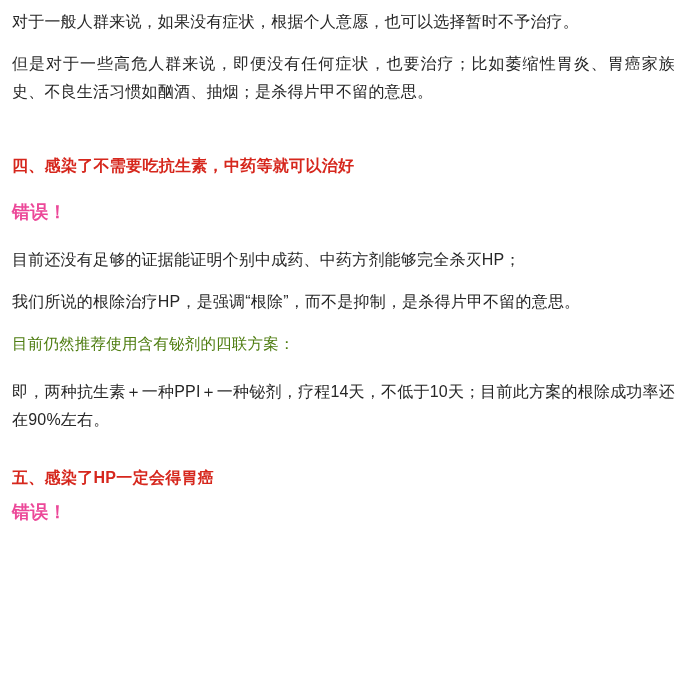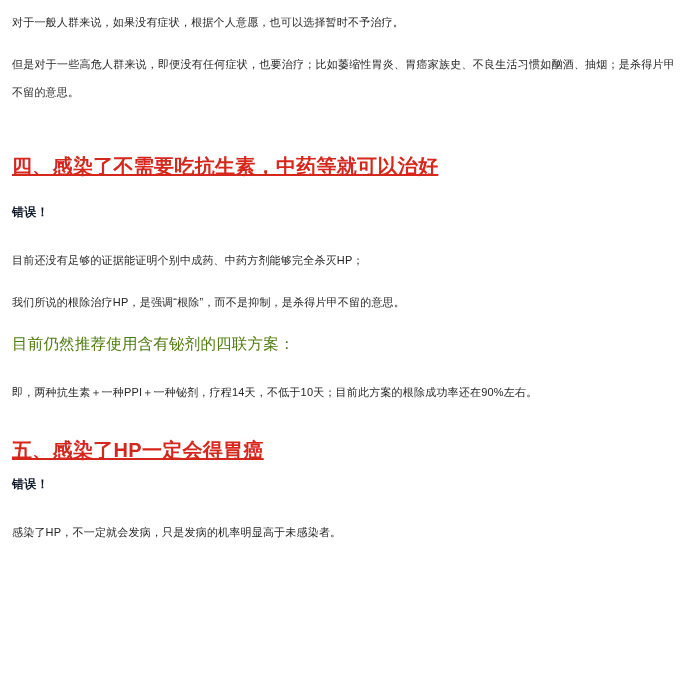--- a/index.html
+++ b/index.html
@@ -13,48 +13,47 @@
     font-family: "Liberation Sans", sans-serif;
     color: #1a1a1a;
     -webkit-font-smoothing: antialiased;
   }
   .article {
     box-sizing: border-box;
     width: 687px;
     padding: 8px 12px 0 12px;
   }
   .para {
-    font-size: 11px;
+    font-size: 16px;
     line-height: 28px;
     color: #262626;
     margin: 0 0 14px 0;
     letter-spacing: 0.2px;
     text-align: justify;
   }
   .para.tight {
     margin-bottom: 10px;
   }
   .heading {
-    font-size: 20px;
+    font-size: 16px;
     line-height: 28px;
     font-weight: bold;
     color: #d6271d;
     margin: 26px 0 18px 0;
     letter-spacing: 0.3px;
-    text-decoration: underline;
   }
   .heading.second {
     margin-top: 30px;
     margin-bottom: 6px;
   }
   .alert {
-    font-size: 12px;
+    font-size: 18px;
     line-height: 28px;
     font-weight: bold;
-    color: #0f172a;
+    color: #ec4899;
     margin: 0 0 20px 0;
     letter-spacing: 0.3px;
   }
   .strong-para {
     font-size: 15.5px;
     line-height: 28px;
     font-weight: normal;
     color: #4d7c0f;
     margin: 0 0 20px 0;
     letter-spacing: 0.2px;
@@ -81,15 +80,14 @@
   <p class="para">我们所说的根除治疗HP，是强调“根除”，而不是抑制，是杀得片甲不留的意思。</p>
 
   <p class="strong-para">目前仍然推荐使用含有铋剂的四联方案：</p>
 
   <p class="para tight">即，两种抗生素＋一种PPI＋一种铋剂，疗程14天，不低于10天；目前此方案的根除成功率还在90%左右。</p>
 
   <h2 class="heading second">五、感染了HP一定会得胃癌</h2>
 
   <p class="alert">错误！</p>
 
-  <p class="para">感染了HP，不一定就会发病，只是发病的机率明显高于未感染者。</p>
 
 </div>
 
 </body></html>

